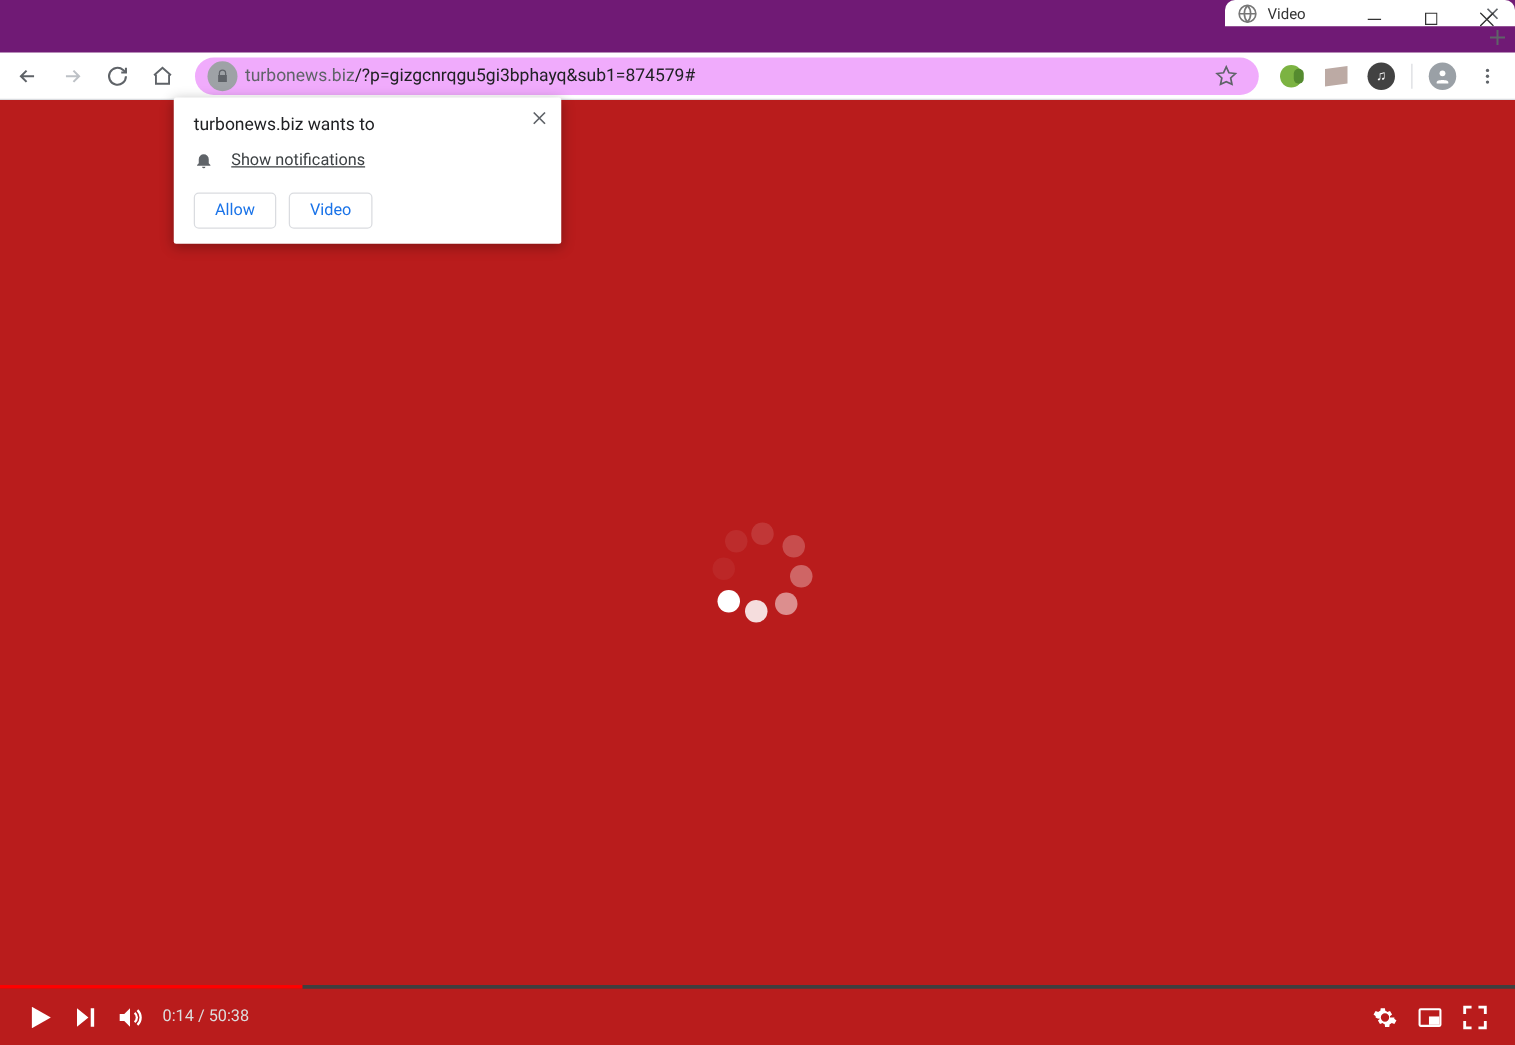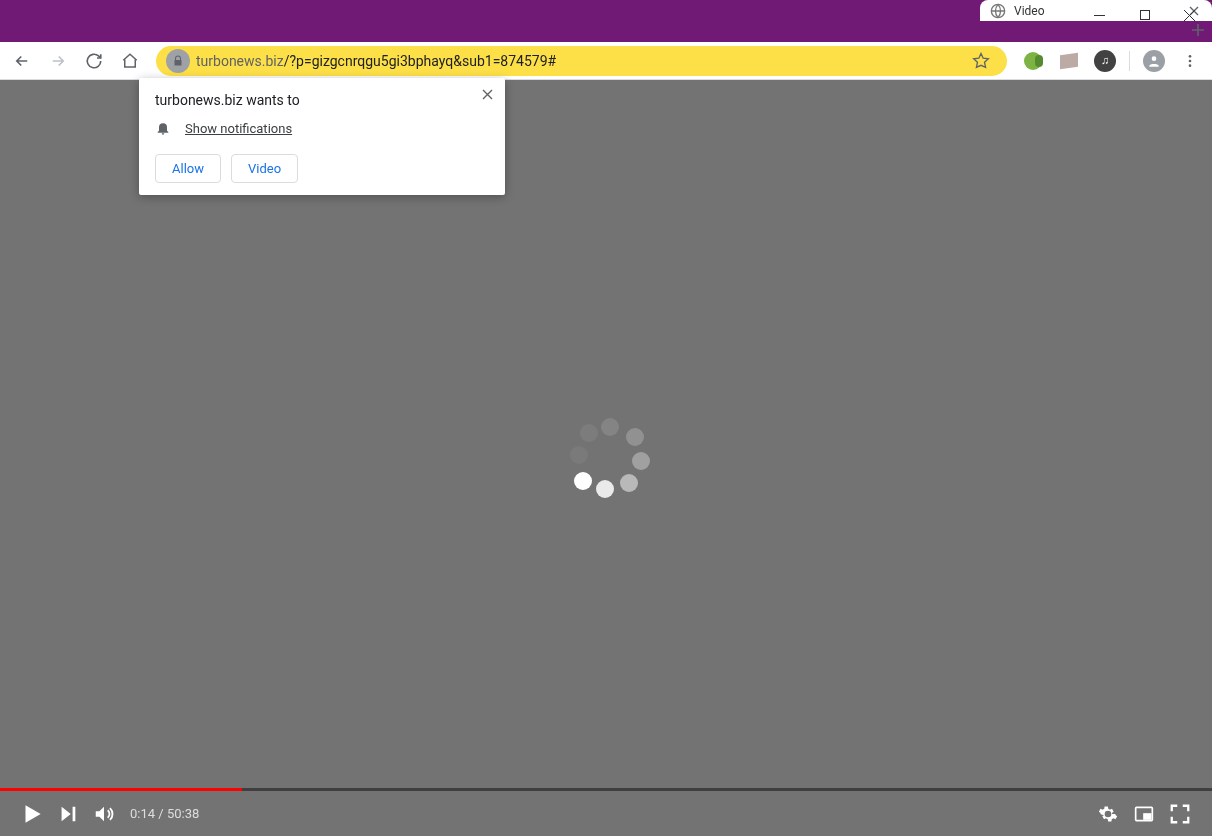--- a/index.html
+++ b/index.html
@@ -12,34 +12,34 @@
   .tab .title { font-size: 12px; color: #333; flex: 1; overflow: hidden; text-overflow: ellipsis; white-space: nowrap; }
   .tab .close { width: 16px; height: 16px; display:flex; align-items:center; justify-content:center; cursor:pointer; color:#5f6368; }
   .newtab { width: 28px; height: 28px; margin-left: 8px; margin-bottom: 3px; display:flex; align-items:center; justify-content:center; cursor:pointer; color:#5f6368; }
   .wincontrols { position:absolute; right:0; top:0; height:32px; display:flex; }
   .winbtn { width: 45px; height: 30px; display:flex; align-items:center; justify-content:center; color:#333; cursor:pointer; }
 
   
   .toolbar { height: 38px; background:#fff; border-bottom:1px solid #dadce0; display:flex; align-items:center; padding: 0 6px; gap:4px; }
   .icnbtn { width:32px; height:32px; border-radius:50%; display:flex; align-items:center; justify-content:center; color:#5f6368; cursor:pointer; }
   .icnbtn.disabled { color:#bdc1c6; cursor:default; }
-  .omnibox { flex:1; height:30px; background:#fde047; border-radius:15px; display:flex; align-items:center; padding:0 10px; margin:0 6px; }
+  .omnibox { flex:1; height:30px; background:#f0abfc; border-radius:15px; display:flex; align-items:center; padding:0 10px; margin:0 6px; }
   .lock { width:24px; height:24px; border-radius:50%; background:#9ea2a6; display:flex;align-items:center;justify-content:center; margin-right:6px; }
   .url { font-size:14px; color:#202124; flex:1; white-space:nowrap; overflow:hidden; }
   .url .host { color:#5f6368; }
   .star { color:#5f6368; }
   .ext-green { width:18px;height:18px;border-radius:50%;background:#7cb342; position:relative; }
   .ext-green::after{content:'';position:absolute;right:-1px;top:3px;width:8px;height:12px;border-radius:4px;background:#558b2f;}
   .ext-box { width:18px;height:14px;background:#bcaaa4;transform:skewY(-8deg); }
   .ext-music { width:22px;height:22px;border-radius:50%;background:#424242;display:flex;align-items:center;justify-content:center;color:#fff;font-size:11px;}
   .divider { width:1px; height:20px; background:#dadce0; margin:0 4px;}
   .avatar { width:22px;height:22px;border-radius:50%;background:#9aa0a6;display:flex;align-items:center;justify-content:center;color:#fff;}
 
   
-  .content { height: 756px; background:#737373; position:relative; }
+  .content { height: 756px; background:#b91c1c; position:relative; }
 
   
   .spinner { position:absolute; left:50%; top:50%; width:80px; height:80px; margin-left:-36px; margin-top:-40px; }
   .spinner .dot{position:absolute;width:18px;height:18px;border-radius:50%;}
   .d1{left:31px;top:0;background:rgba(255,255,255,0.12);}
   .d2{left:56px;top:10px;background:rgba(255,255,255,0.22);}
   .d3{left:62px;top:34px;background:rgba(255,255,255,0.32);}
   .d4{left:50px;top:56px;background:rgba(255,255,255,0.5);}
   .d5{left:26px;top:62px;background:rgba(255,255,255,0.85);}
   .d6{left:4px;top:54px;background:rgba(255,255,255,1);}
@@ -49,21 +49,21 @@
   
   .videobar { position:absolute; bottom:0; left:0; right:0; height:48px; }
   .progress { height:3px; background:#3f3f3f; position:relative; }
   .progress .played { position:absolute; left:0; top:0; height:3px; background:#ff0000; }
   .controls { height:45px; display:flex; align-items:center; padding:0 14px; }
   .ctrlicon { width:36px; height:36px; display:flex; align-items:center; justify-content:center; color:#fff; cursor:pointer; }
   .time { color:#ddd; font-size:13px; margin-left:8px; }
   .spacer { flex:1; }
 
   
-  .prompt { position:absolute; left:139px; top:78px; width:366px; background:#fff; border-radius:2px; box-shadow:0 2px 10px rgba(0,0,0,0.3); padding:14px 16px 12px; z-index:10;}
+  .prompt { position:absolute; left:139px; top:78px; width:310px; background:#fff; border-radius:2px; box-shadow:0 2px 10px rgba(0,0,0,0.3); padding:14px 16px 12px; z-index:10;}
   .prompt .pclose{position:absolute;right:8px;top:6px;width:20px;height:20px;display:flex;align-items:center;justify-content:center;color:#5f6368;cursor:pointer;}
   .prompt .ptitle{font-size:14px;color:#202124;margin-bottom:12px;}
   .prompt .prow{display:flex;align-items:center;gap:14px;margin-bottom:18px;}
   .prompt .bell{color:#5f6368;}
   .prompt .ptext{font-size:13px;color:#3c4043;text-decoration:underline;}
   .prompt .pbtns{display:flex;gap:10px;}
   .prompt .pbtn{border:1px solid #dadce0;background:#fff;color:#1a73e8;font-size:13px;padding:6px 16px;border-radius:4px;cursor:pointer;}
 
   svg { display:block; }
 </style>

